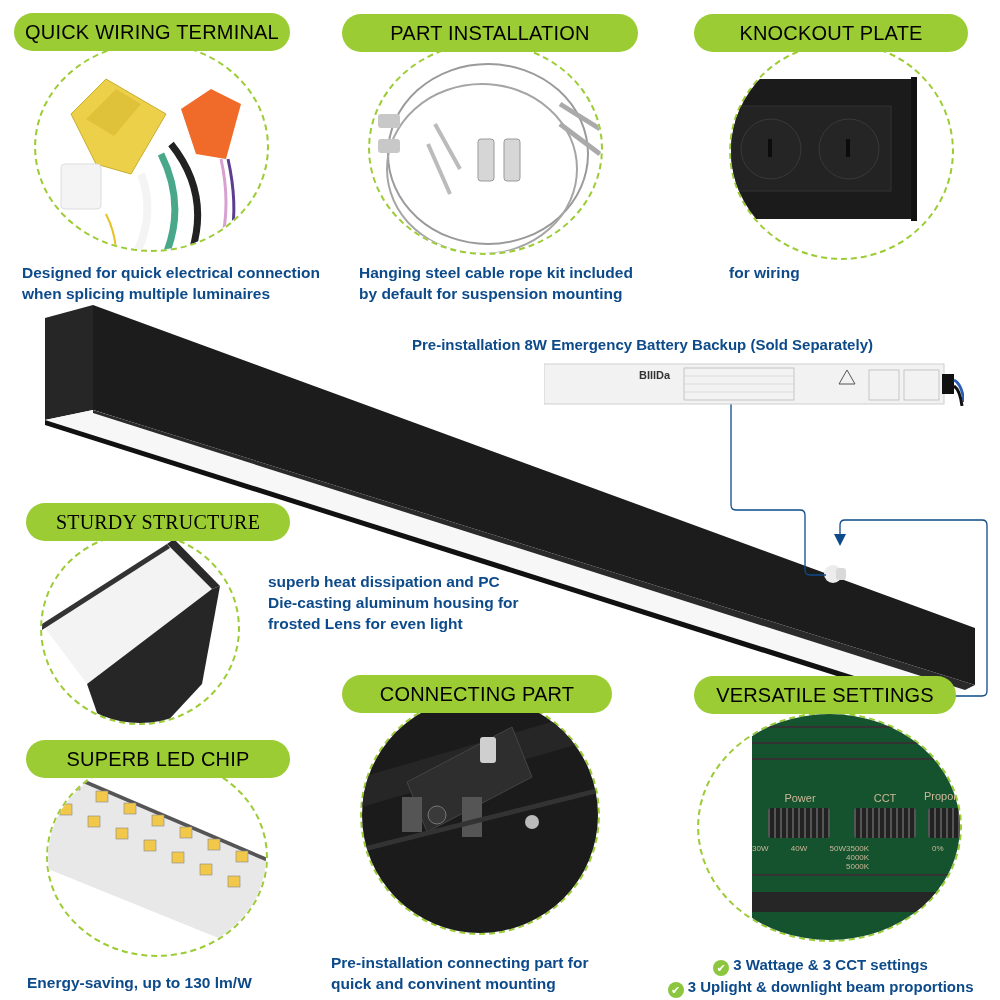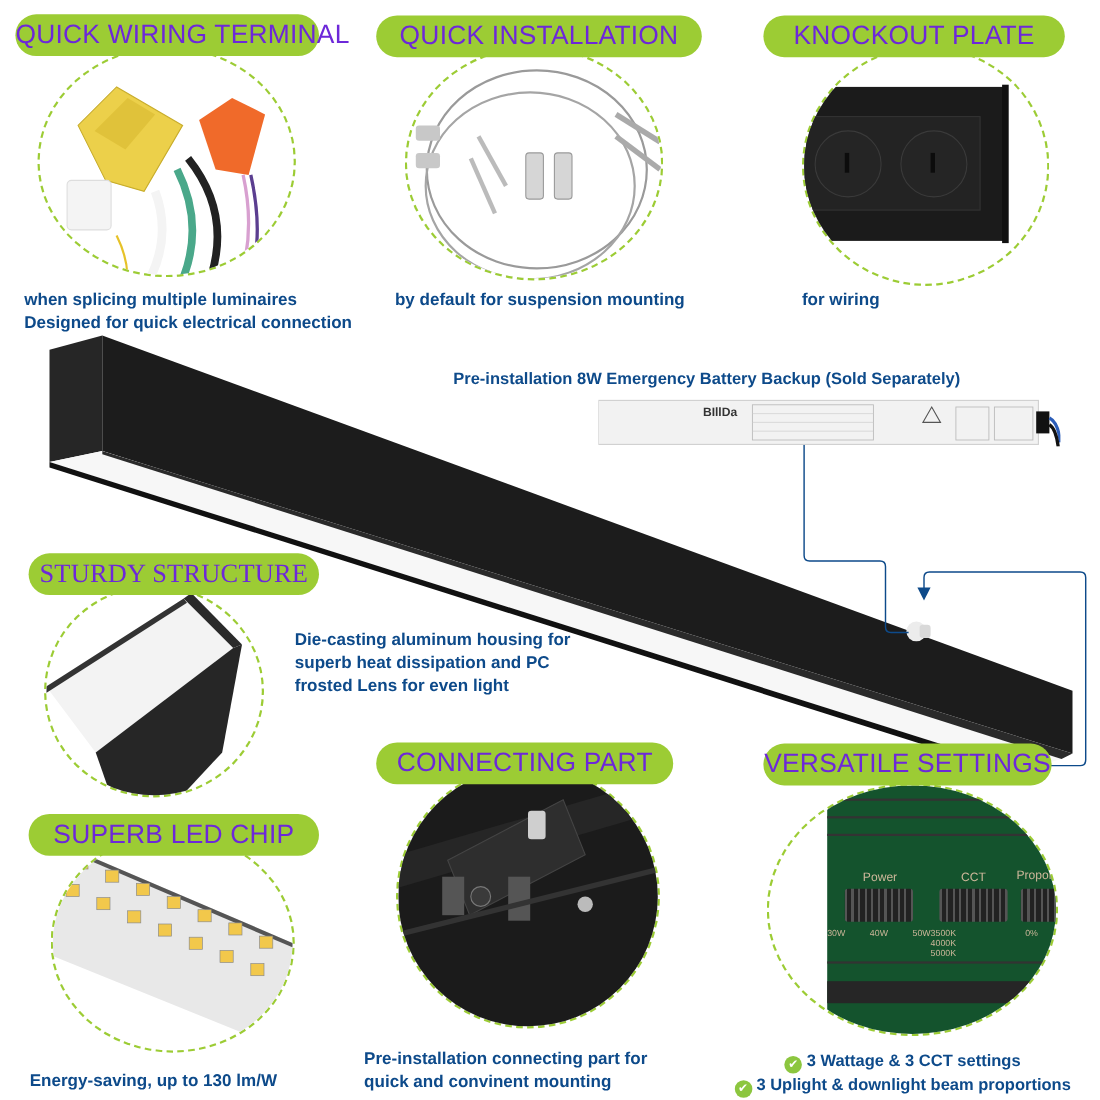--- a/index.html
+++ b/index.html
@@ -1,17 +1,17 @@
 <!DOCTYPE html>
 <html><head>
 <meta charset="utf-8">
 <style>
   html,body{margin:0;padding:0;background:#fff;}
   body{width:1000px;height:1000px;position:relative;overflow:hidden;font-family:"Liberation Sans","DejaVu Sans",sans-serif;}
-  .pill{position:absolute;background:#9ccc34;border-radius:22px;color:#6d28d9;font-size:24px;text-align:center;line-height:38px;height:38px;letter-spacing:0.2px;white-space:nowrap;}
+  .pill{position:absolute;background:#9ccc34;border-radius:22px;color:#000000;font-size:20px;text-align:center;line-height:38px;height:38px;letter-spacing:0.2px;white-space:nowrap;}
   .circle{position:absolute;border:2.5px dashed #9ccc34;border-radius:50%;overflow:hidden;background:#fff;box-sizing:border-box;}
   .desc{position:absolute;color:#0d4a8a;font-weight:bold;font-size:15.5px;line-height:21px;}
   .abs{position:absolute;}
   svg{display:block;}
 </style>
 </head>
 <body>
 
 <svg class="abs" style="left:0;top:0;" width="1000" height="1000">
 
@@ -45,40 +45,41 @@
     <polygon points="35,70 70,35 130,70 95,130 60,120" fill="#ecd04a" stroke="#c8ad2c" stroke-width="1"></polygon>
     <polygon points="50,75 80,45 105,60 78,92" fill="#e0c23a"></polygon>
 
     <polygon points="145,65 175,45 205,60 190,115 160,110" fill="#f06a2a"></polygon>
 
     <rect x="25" y="120" width="40" height="45" rx="4" fill="#f4f4f4" stroke="#ddd"></rect>
   </svg>
 </div>
 <div class="pill" style="left:14px;top:13px;width:276px;">QUICK WIRING TERMINAL</div>
 <div class="desc" style="left:22px;top:262px;">
+  <div>Designed for quick electrical connection</div>
   <div>when splicing multiple luminaires</div>
-  <div>Designed for quick electrical connection</div>
 </div>
 
 <div class="circle" style="left:368px;top:42px;width:235px;height:213px;">
   <svg width="235" height="213">
     <ellipse cx="118" cy="110" rx="100" ry="90" fill="none" stroke="#9a9a9a" stroke-width="2"></ellipse>
     <ellipse cx="112" cy="125" rx="95" ry="85" fill="none" stroke="#a5a5a5" stroke-width="2"></ellipse>
     <rect x="8" y="70" width="22" height="14" rx="3" fill="#c8c8c8"></rect>
     <rect x="8" y="95" width="22" height="14" rx="3" fill="#c8c8c8"></rect>
     <line x1="65" y1="80" x2="90" y2="125" stroke="#bbb" stroke-width="4"></line>
     <line x1="58" y1="100" x2="80" y2="150" stroke="#bbb" stroke-width="4"></line>
     <rect x="108" y="95" width="16" height="42" rx="3" fill="#d6d6d6" stroke="#999"></rect>
     <rect x="134" y="95" width="16" height="42" rx="3" fill="#d6d6d6" stroke="#999"></rect>
     <line x1="190" y1="60" x2="230" y2="85" stroke="#aaa" stroke-width="5"></line>
     <line x1="190" y1="80" x2="230" y2="110" stroke="#aaa" stroke-width="5"></line>
   </svg>
 </div>
-<div class="pill" style="left:342px;top:14px;width:296px;">QUICK INSTALLATION</div>
+<div class="pill" style="left:342px;top:14px;width:296px;">PART INSTALLATION</div>
 <div class="desc" style="left:359px;top:262px;">
+  <div>Hanging steel cable rope kit included</div>
   <div>by default for suspension mounting</div>
 </div>
 
 <div class="circle" style="left:729px;top:42px;width:225px;height:218px;">
   <svg width="225" height="218">
     <rect x="0" y="35" width="185" height="140" fill="#1b1b1b"></rect>
     <rect x="0" y="62" width="160" height="85" fill="#232323" stroke="#333"></rect>
     <circle cx="40" cy="105" r="30" fill="#252525" stroke="#3a3a3a"></circle>
     <circle cx="118" cy="105" r="30" fill="#252525" stroke="#3a3a3a"></circle>
     <rect x="37" y="95" width="4" height="18" fill="#0c0c0c"></rect>
@@ -112,22 +113,22 @@
 <div class="circle" style="left:40px;top:532px;width:200px;height:193px;">
   <svg width="200" height="193">
     <polygon points="0,90 125,10 170,55 45,150" fill="#f3f3f3"></polygon>
     <polygon points="125,10 132,5 178,52 170,55" fill="#2a2a2a"></polygon>
     <polygon points="45,150 170,55 178,52 160,150 120,193 60,193" fill="#262626"></polygon>
     <polygon points="0,90 125,10 128,14 0,96" fill="#333"></polygon>
   </svg>
 </div>
 <div class="pill" style="left:26px;top:503px;width:264px;font-family:Liberation Serif, serif;">STURDY STRUCTURE</div>
 <div class="desc" style="left:268px;top:571px;">
+  <div>superb heat dissipation and PC</div>
   <div>Die-casting aluminum housing for</div>
-  <div>superb heat dissipation and PC</div>
   <div>frosted Lens for even light</div>
 </div>
 
 <div class="circle" style="left:46px;top:757px;width:222px;height:200px;">
   <svg width="222" height="200">
     <polygon points="0,5 222,100 222,200 0,110" fill="#e8e8e8"></polygon>
     <polygon points="0,5 222,100 222,104 0,9" fill="#555"></polygon>
     <g fill="#f2c84b" stroke="#888" stroke-width="0.6">
       <rect x="20" y="20" width="12" height="11"></rect>
         <rect x="48" y="32" width="12" height="11"></rect>

